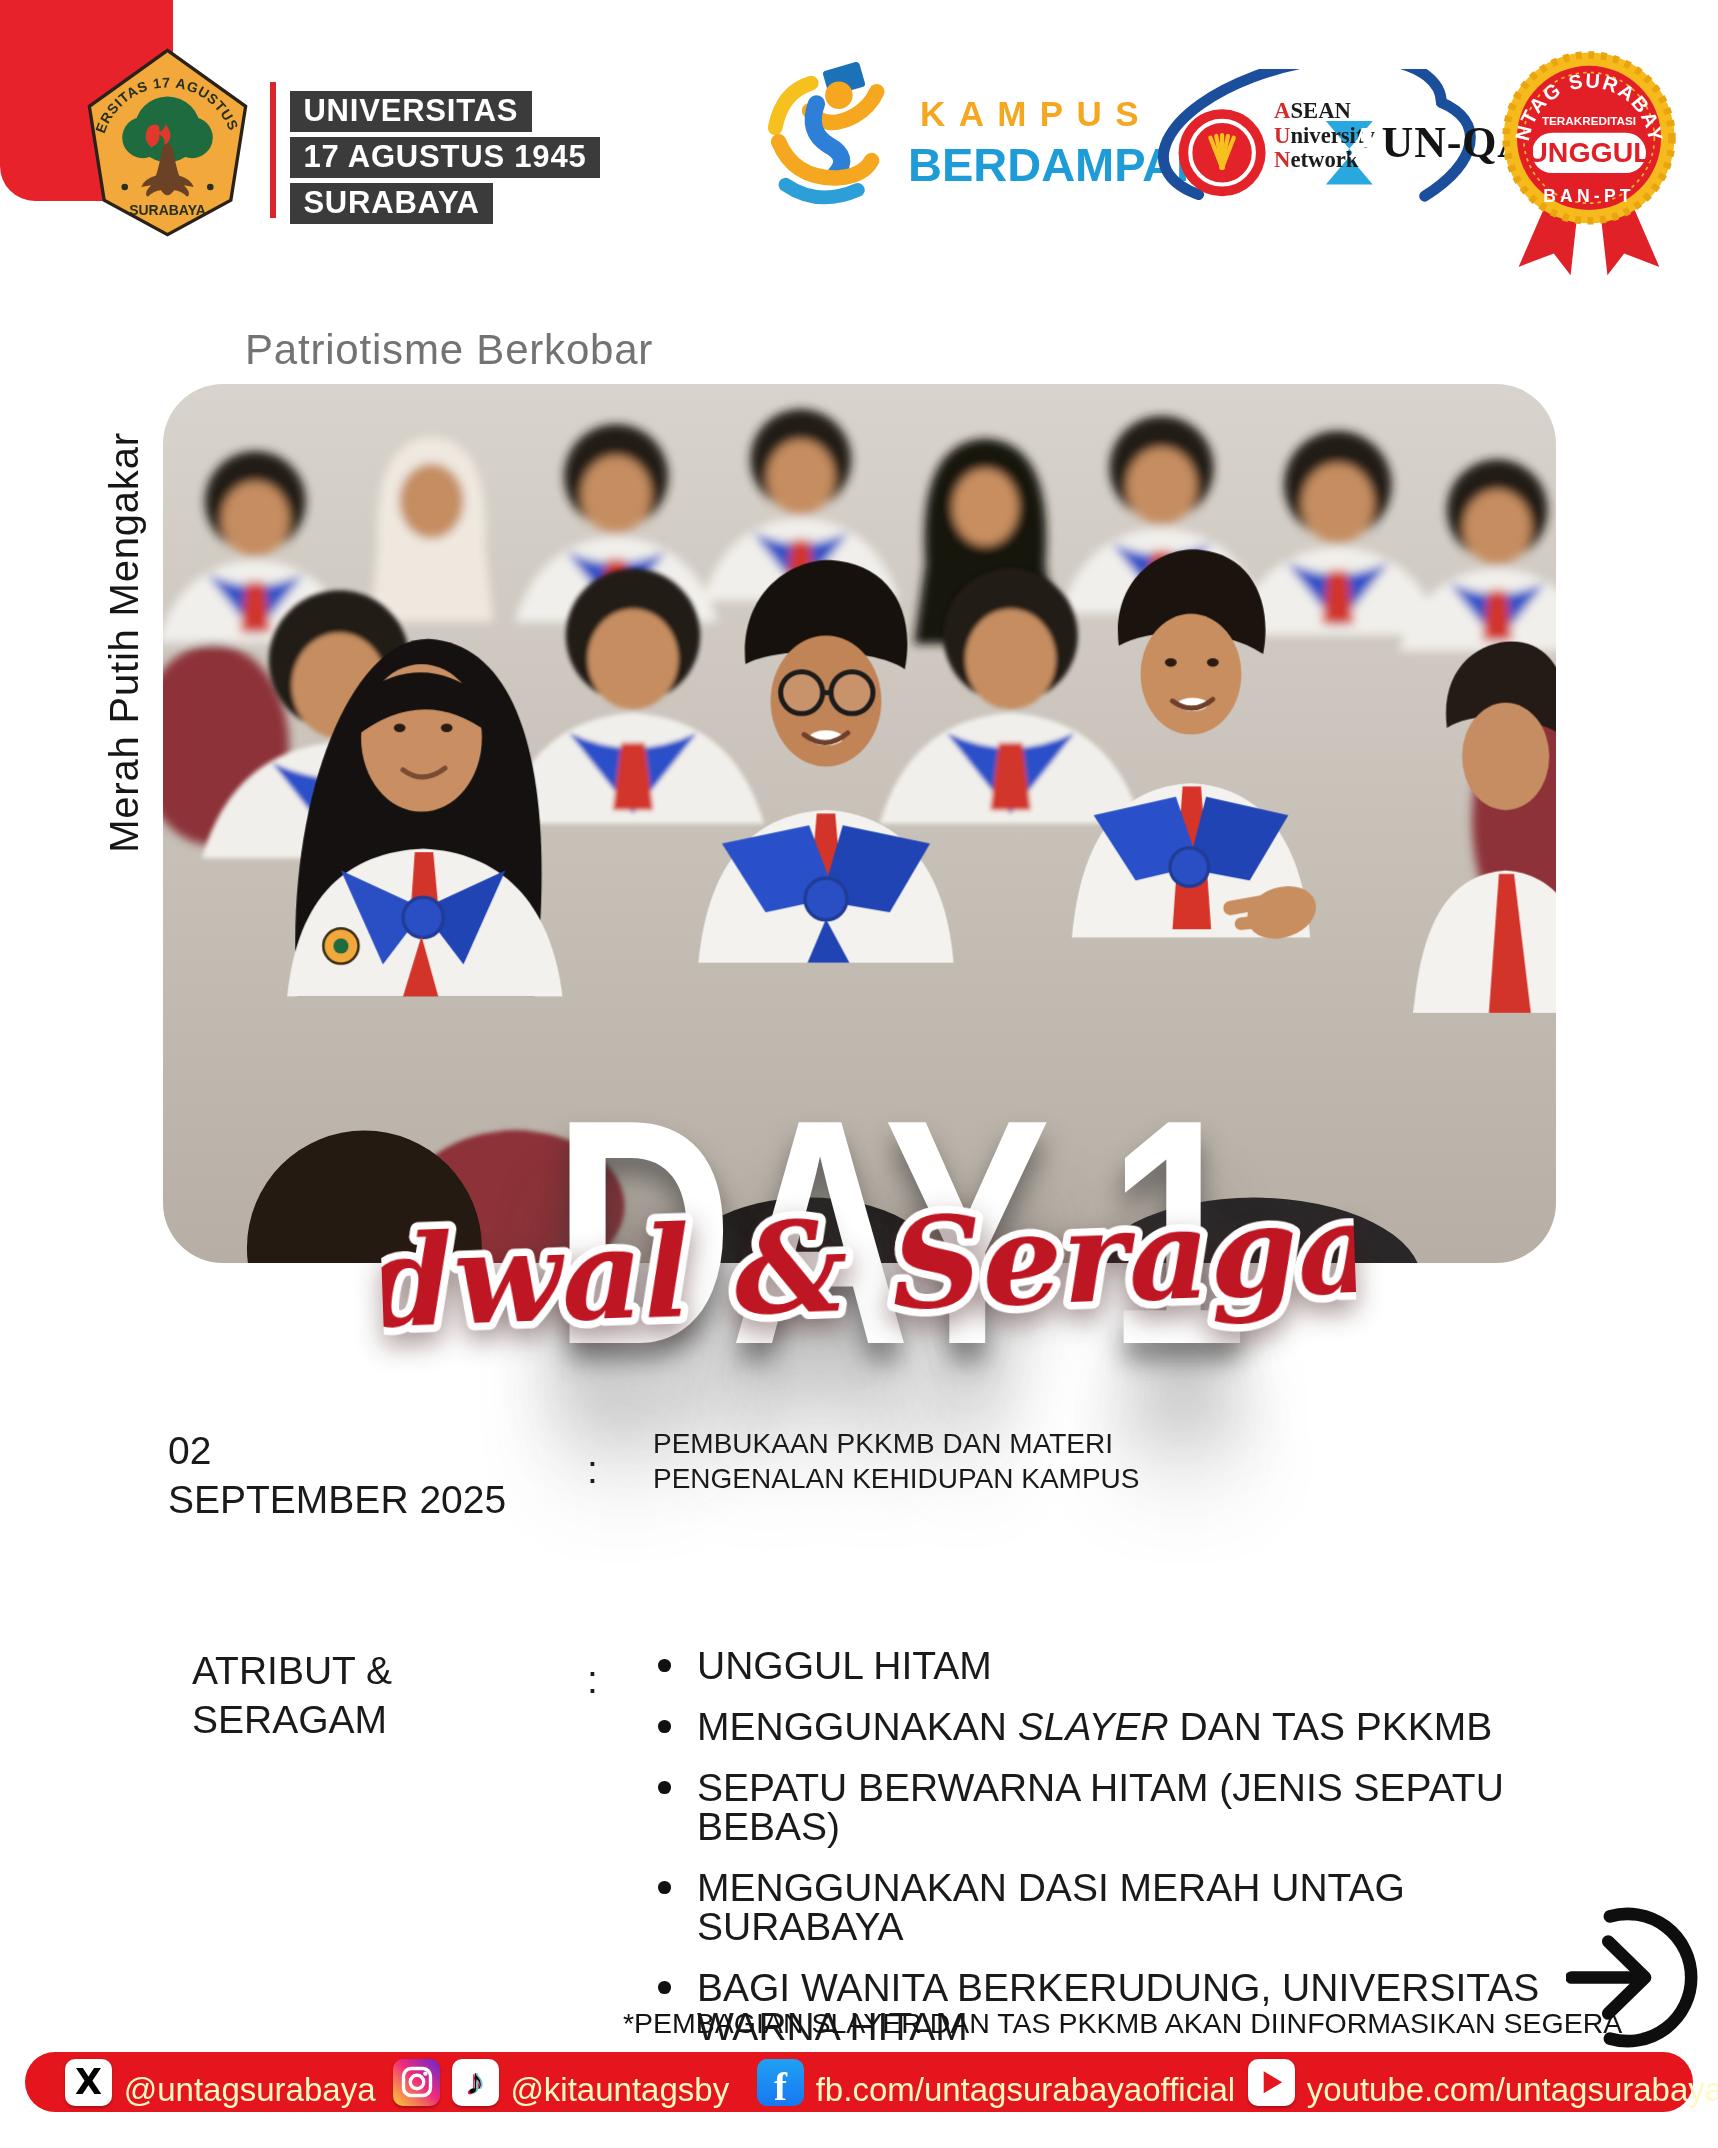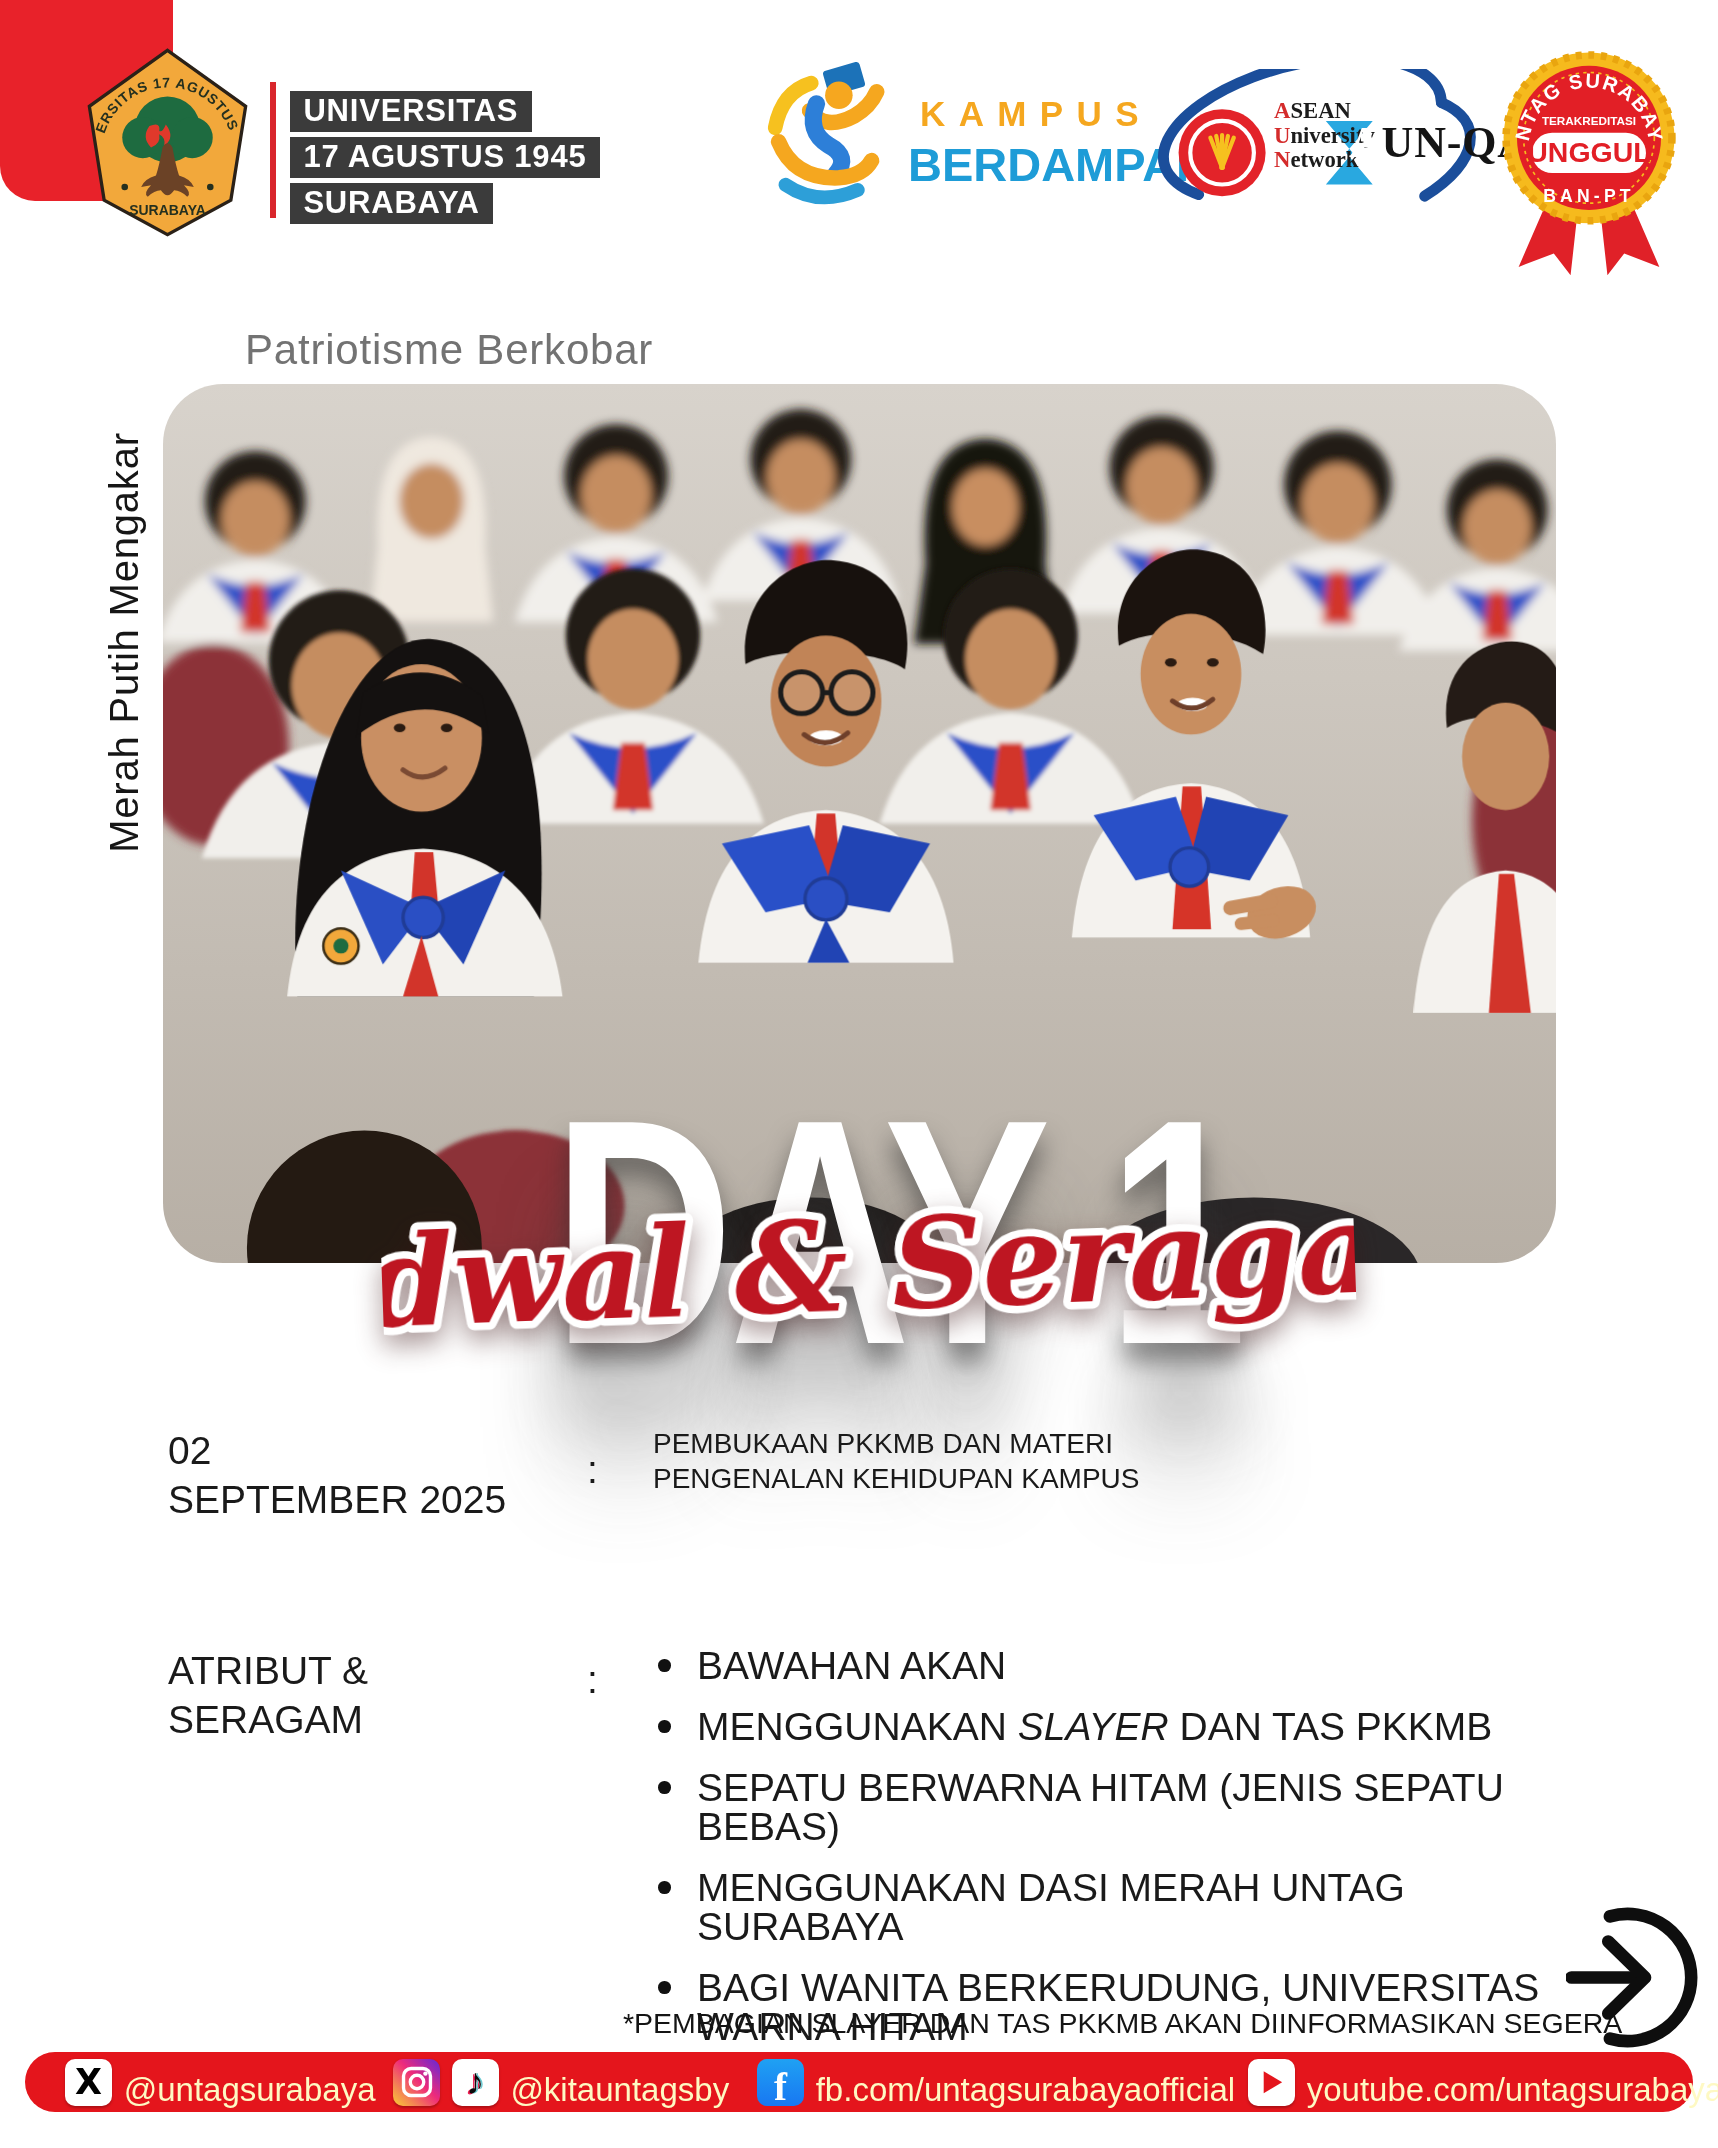--- a/index.html
+++ b/index.html
@@ -277,28 +277,28 @@
   <div class="sched-label" style="top:1426px;">
     <div>02</div>
     <div>SEPTEMBER 2025</div>
   </div>
   <div class="sched-colon" style="top:1448px;">:</div>
   <div class="sched-text" style="top:1426px;">
     <div>PEMBUKAAN PKKMB DAN MATERI</div>
     <div>PENGENALAN KEHIDUPAN KAMPUS</div>
   </div>
 
-  <div class="sched-label" style="top:1646px;">
+  <div class="sched-label" style="top:1646px;margin-left:24px;">
     <div>ATRIBUT &amp;</div>
     <div>SERAGAM</div>
   </div>
   <div class="sched-colon" style="top:1658px;">:</div>
 
   <ul class="attr-list">
-    <li><span>BAWAHAN AKAN</span></li>
+    <li><span>UNGGUL HITAM</span></li>
     <li>
       <span>MENGGUNAKAN </span><em>SLAYER</em><span> DAN TAS PKKMB</span>
     </li>
     <li><span>SEPATU BERWARNA HITAM (JENIS SEPATU BEBAS)</span></li>
     <li><span>MENGGUNAKAN DASI MERAH UNTAG SURABAYA</span></li>
     <li>
       <span>BAGI WANITA BERKERUDUNG, UNIVERSITAS</span>
       <span class="wrapline">WARNA HITAM</span>
     </li>
   </ul>

